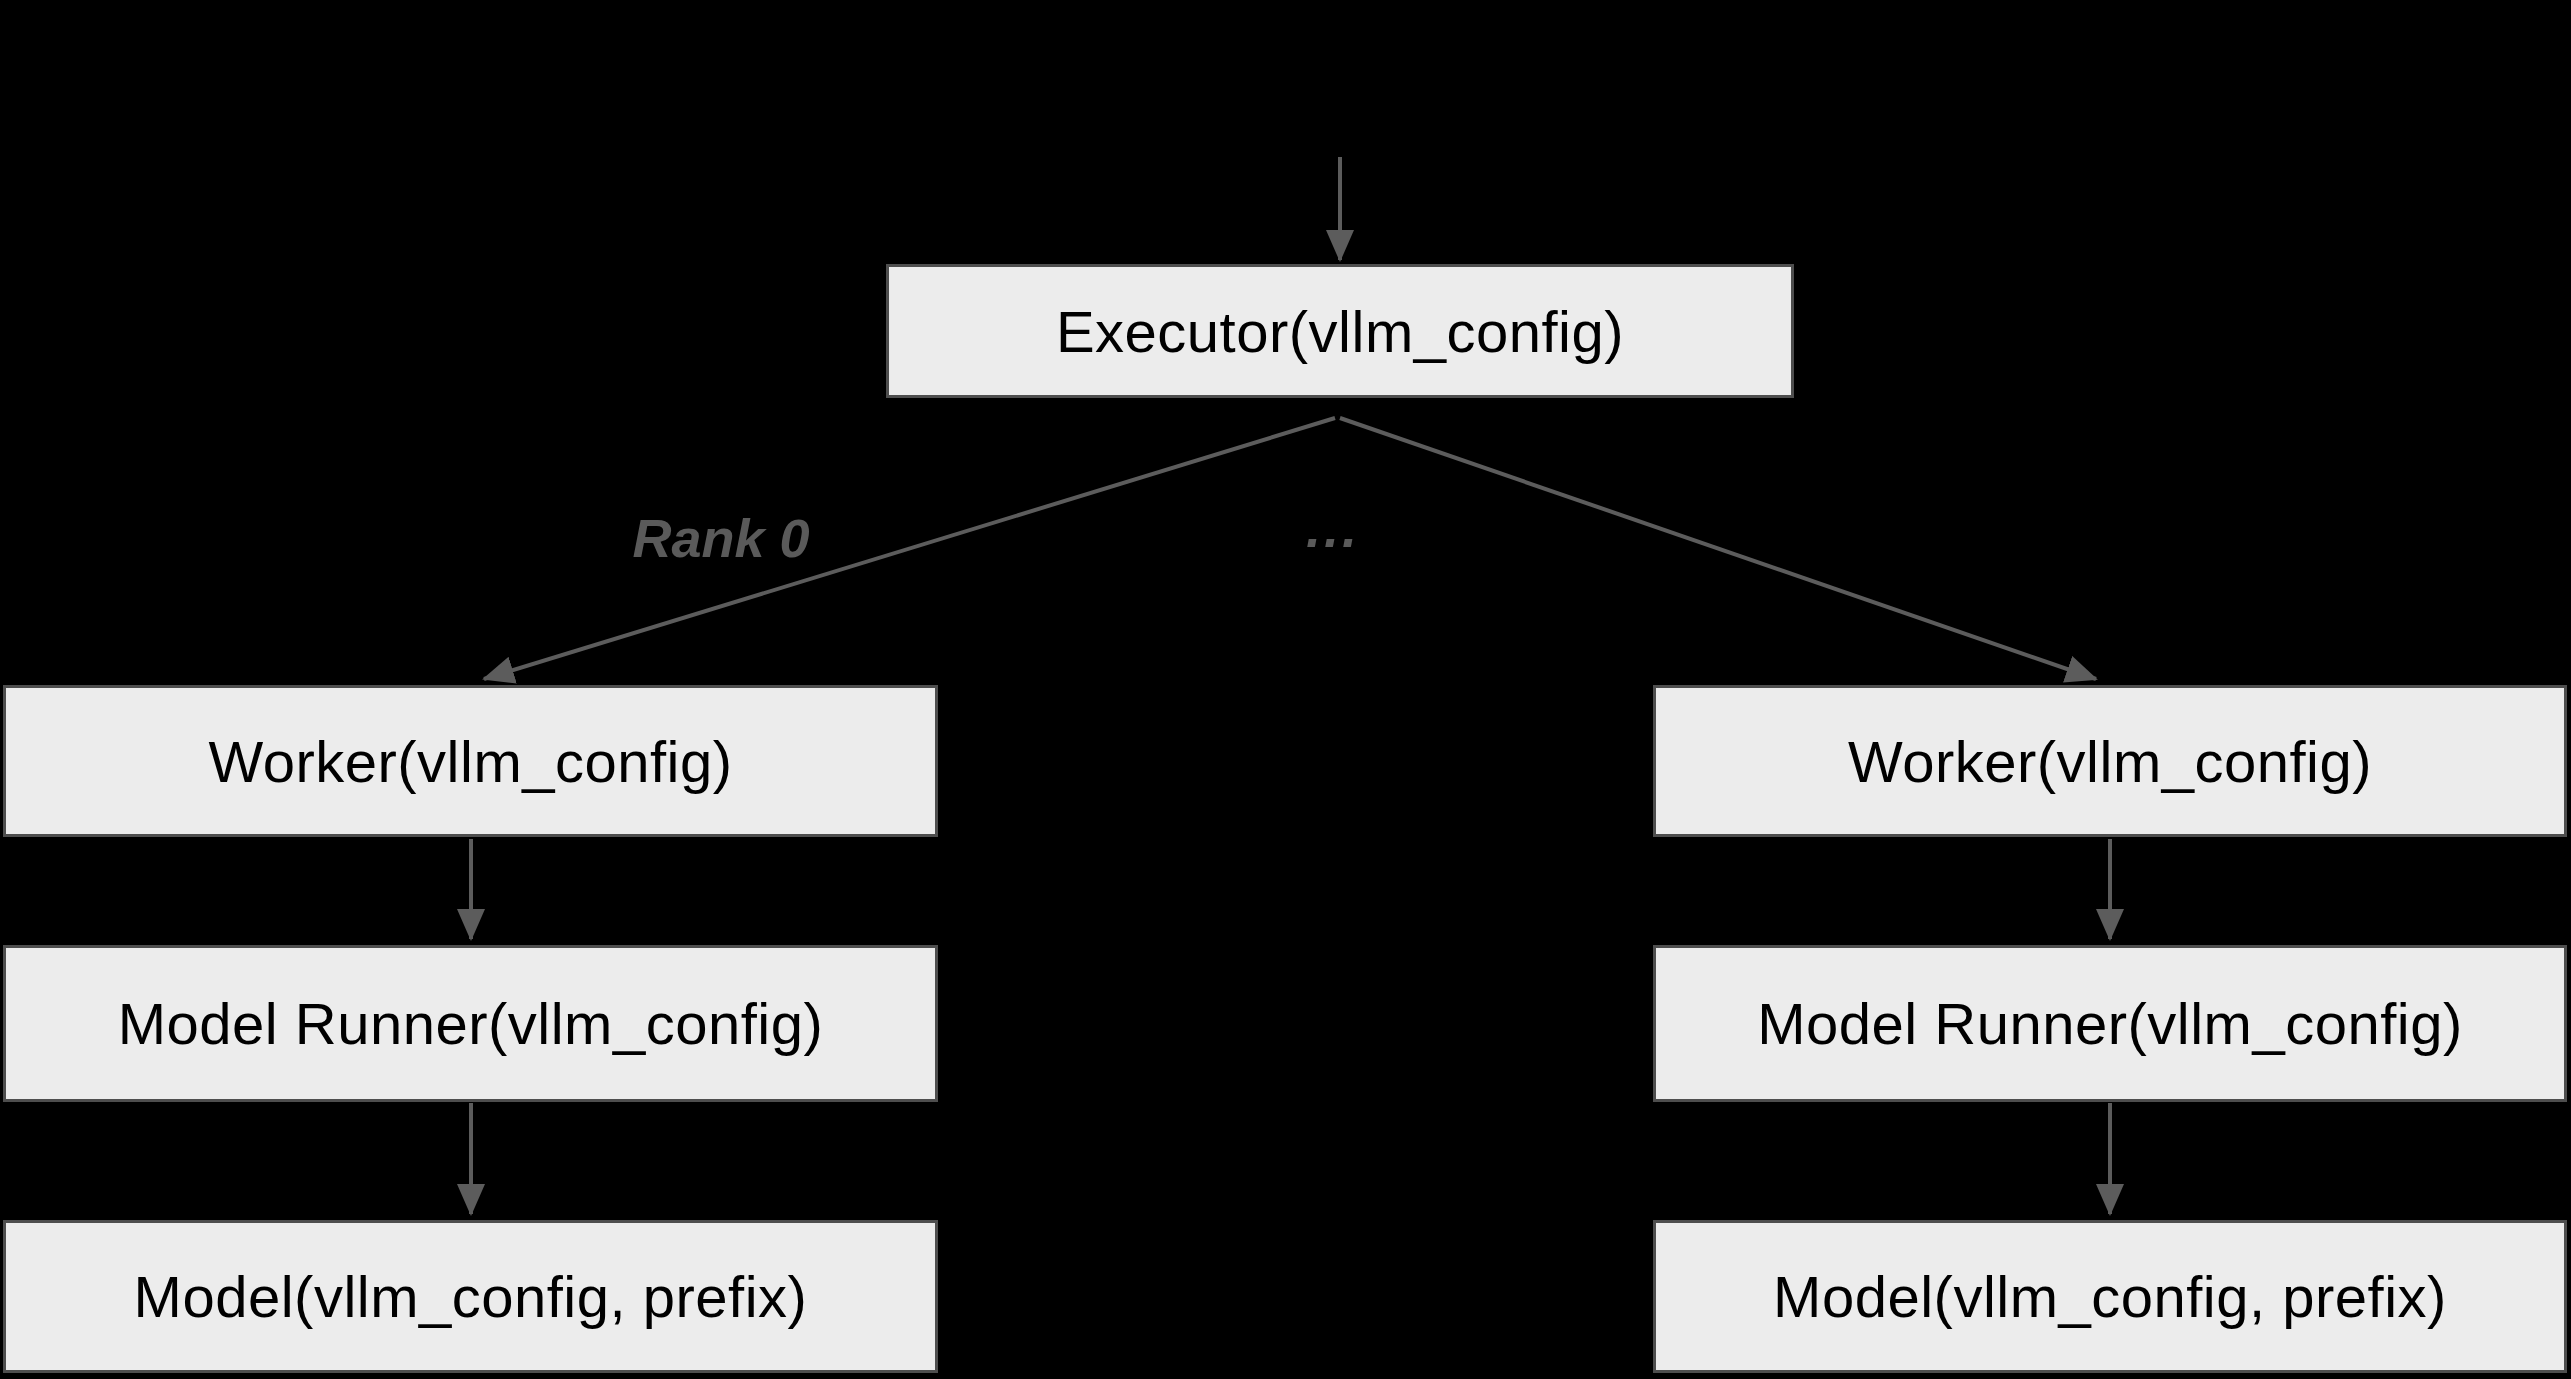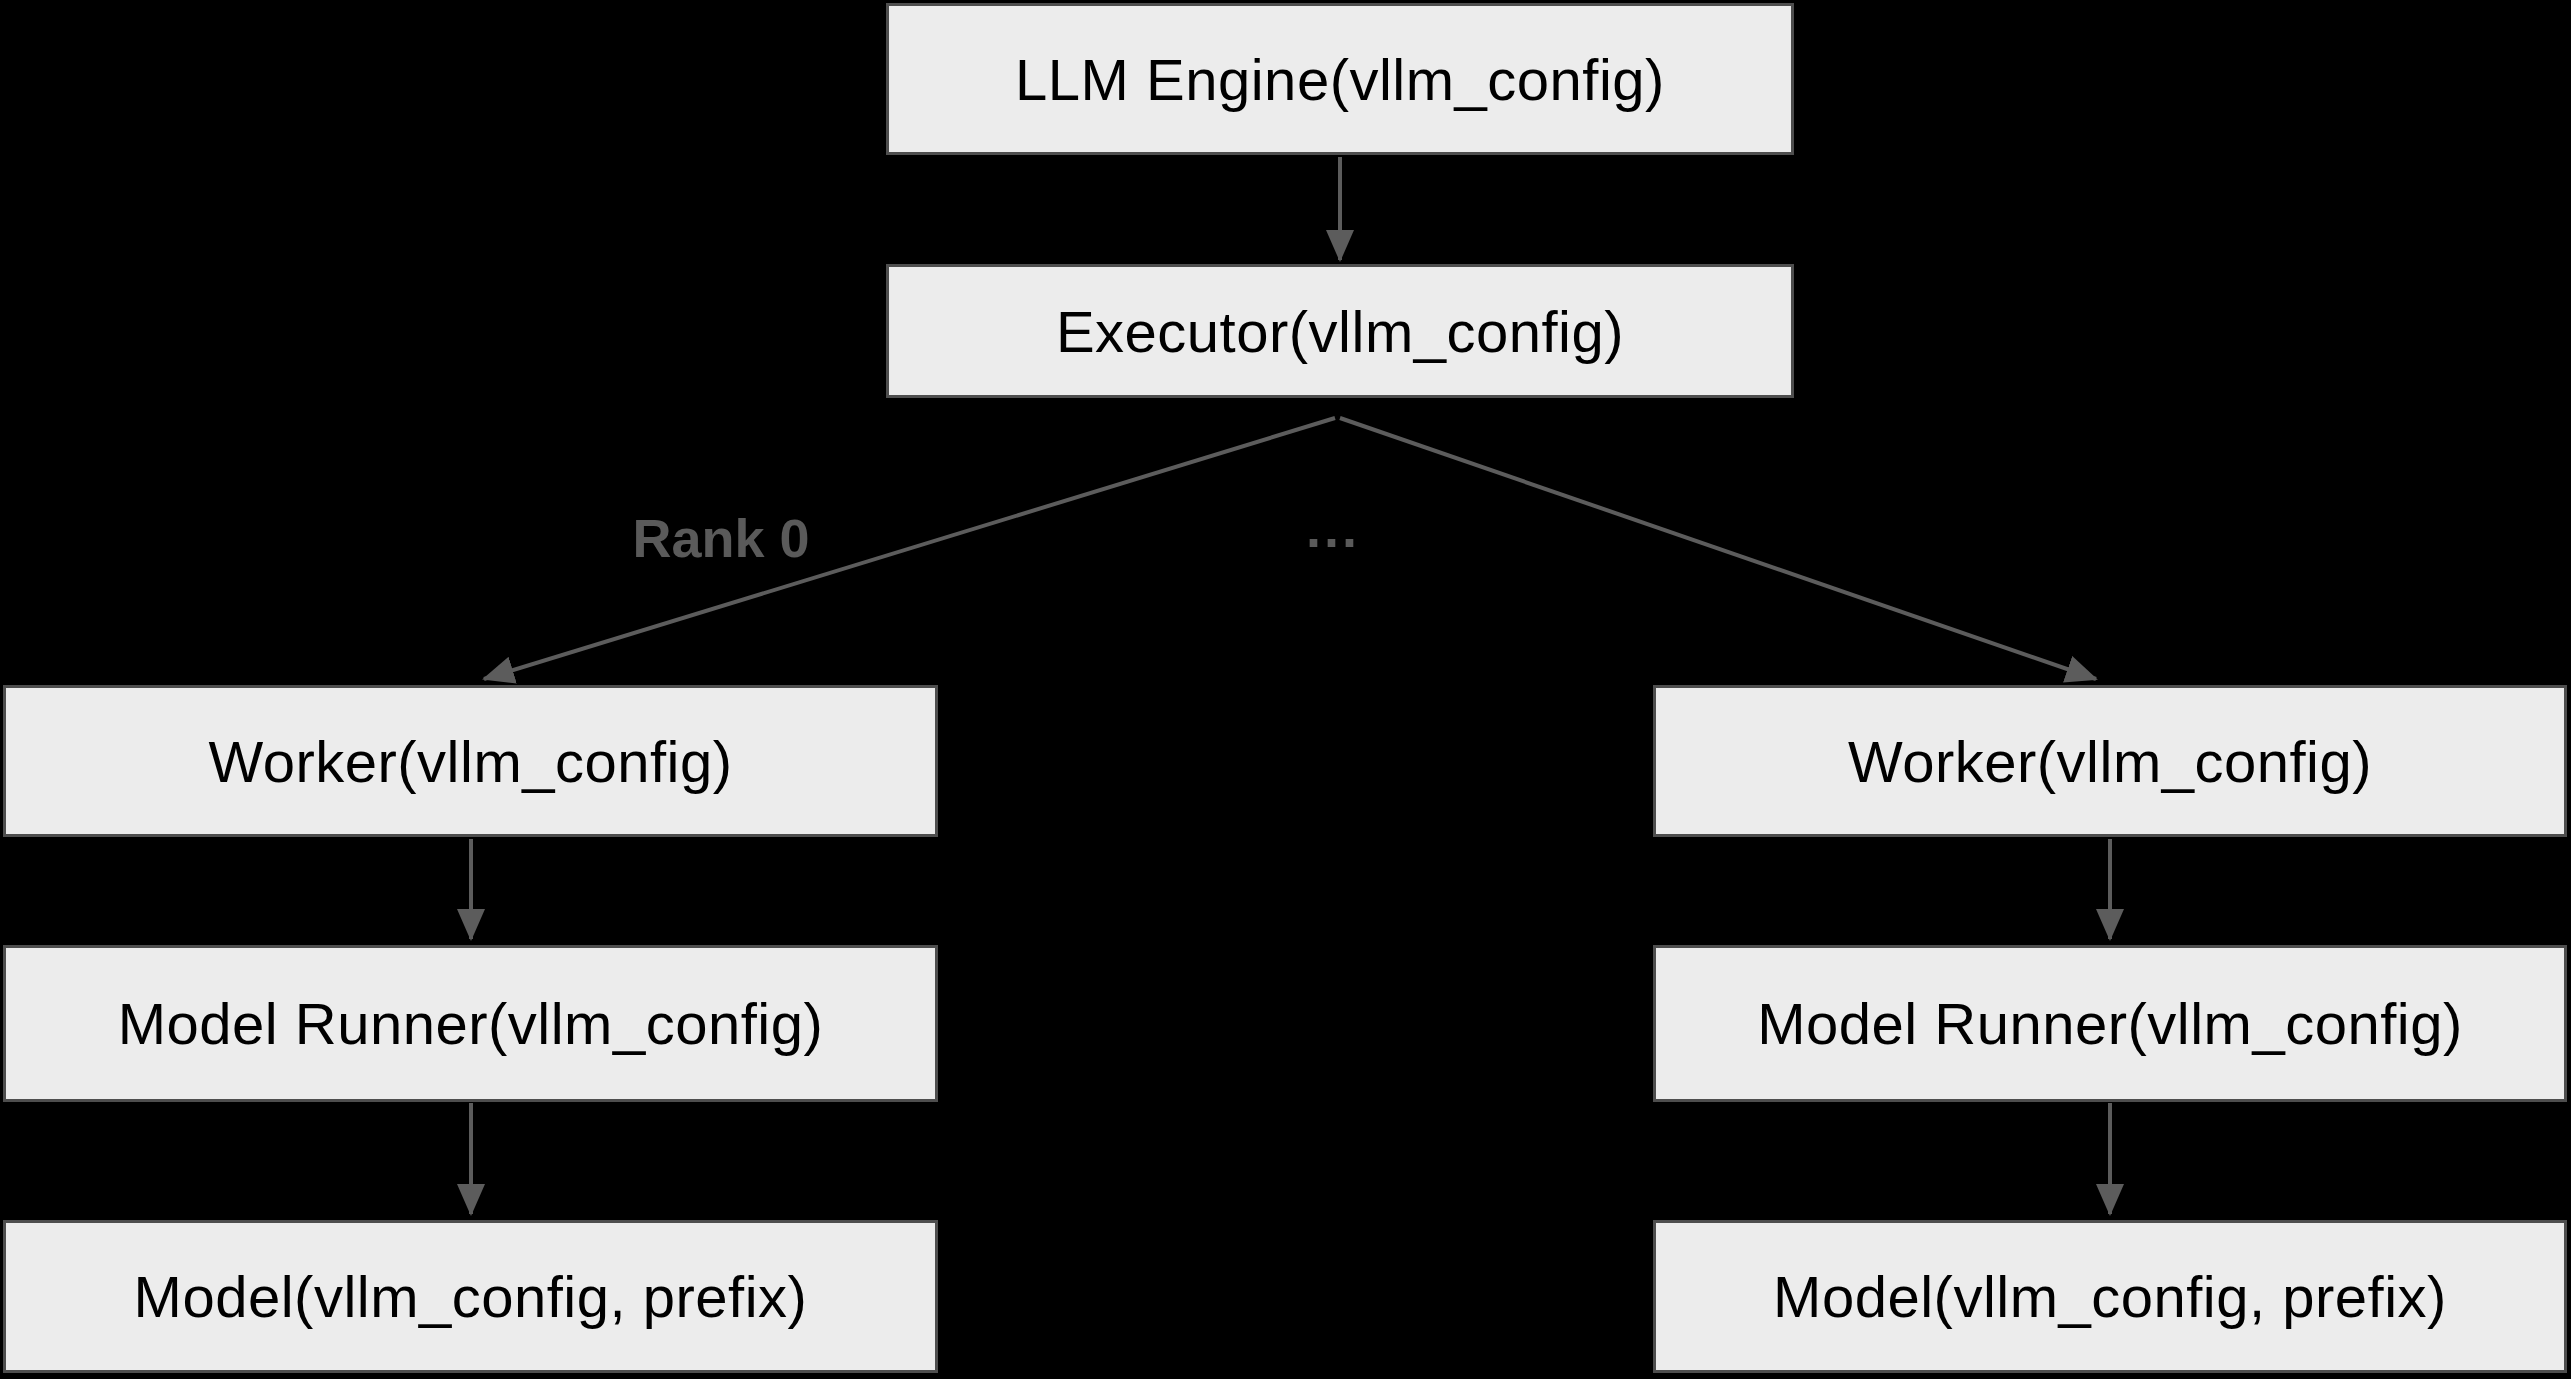--- a/index.html
+++ b/index.html
@@ -52,20 +52,21 @@
     letter-spacing: 0.5px;
     white-space: nowrap;
   }
   .edge-label {
     position: absolute;
     transform: translate(-50%, -50%);
     color: var(--edge-label);
     font-size: 54px;
     font-weight: 600;
     white-space: nowrap;
+    font-style: italic;
   }
   .edge-label.dots {
     font-weight: 700;
     letter-spacing: 3px;
   }
 </style>
 </head>
 <body>
 
 <div class="canvas">
@@ -78,23 +79,20 @@
     </defs>
     <line class="edge" x1="1340" y1="157" x2="1340" y2="260" marker-end="url(#arrowhead)"></line>
     <line class="edge" x1="1335" y1="418" x2="484" y2="679" marker-end="url(#arrowhead)"></line>
     <line class="edge" x1="1340" y1="418" x2="2096" y2="679" marker-end="url(#arrowhead)"></line>
     <line class="edge" x1="471" y1="839" x2="471" y2="939" marker-end="url(#arrowhead)"></line>
     <line class="edge" x1="471" y1="1103" x2="471" y2="1214" marker-end="url(#arrowhead)"></line>
     <line class="edge" x1="2110" y1="839" x2="2110" y2="939" marker-end="url(#arrowhead)"></line>
     <line class="edge" x1="2110" y1="1103" x2="2110" y2="1214" marker-end="url(#arrowhead)"></line>
   </svg>
 
-  <div class="node" style="left:886px; top:3px; width:908px; height:152px;">
-    <span>LLM Engine(vllm_config)</span>
-  </div>
 
   <div class="node" style="left:886px; top:264px; width:908px; height:134px;">
     <span>Executor(vllm_config)</span>
   </div>
 
   <div class="edge-label" style="left:721px; top:538px;">Rank 0</div>
 
   <div class="edge-label dots" style="left:1333px; top:528px;">...</div>
 
 

